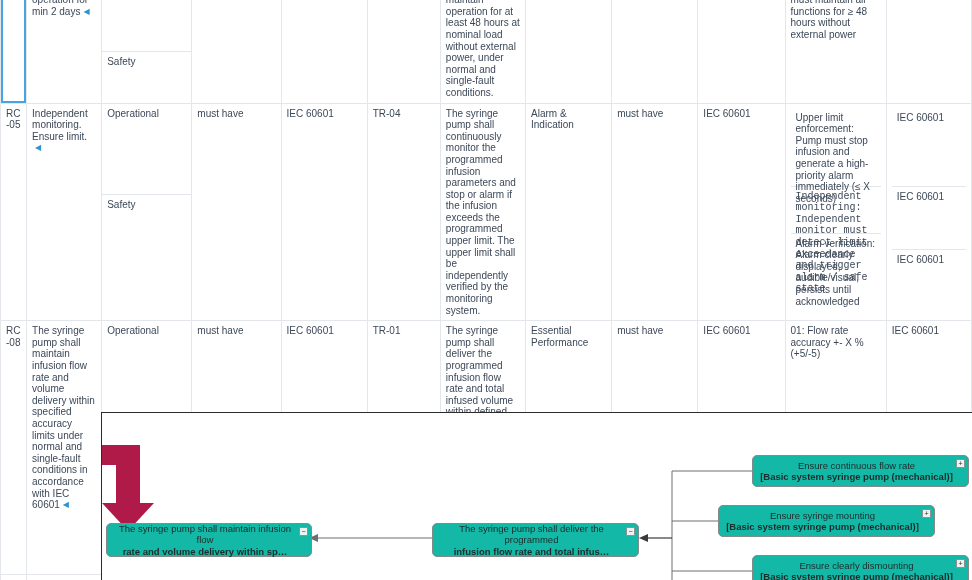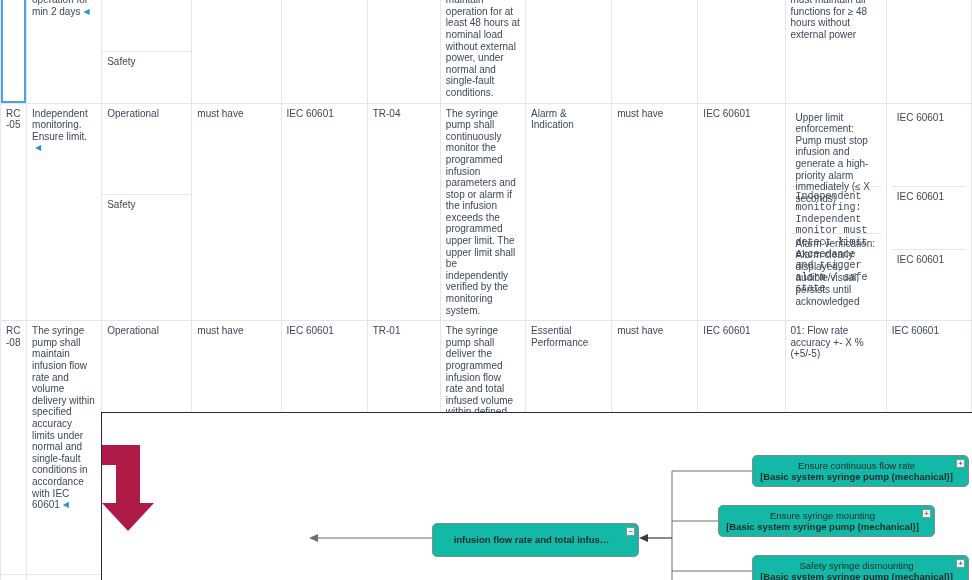--- a/index.html
+++ b/index.html
@@ -276,37 +276,43 @@
     <g stroke="#6e6e6e" stroke-width="1.1" fill="none">
       <path d="M 330 125 L 215 125"></path>
     </g>
     <polygon points="207,125 216,121 216,129" fill="#6e6e6e"></polygon>
   </svg>
 
   <svg id="crimson-arrow" viewBox="0 0 120 92">
     <path d="M -20 4 L 38 4 L 38 62 L 52 62 L 26 90 L 0 62 L 14 62 L 14 24 L -20 24 Z" fill="#b01a48"></path>
   </svg>
 
+  <div class="node" style="left:4px; top:110px; width:206px; height:34px;">
+    <span>The syringe pump shall maintain infusion flow</span>
+    <span class="line2">rate and volume delivery within sp…</span>
+    <span class="node-toggle">−</span>
+  </div>
 
   <div class="node" style="left:330px; top:110px; width:207px; height:34px;">
+    <span>The syringe pump shall deliver the programmed</span>
     <span class="line2">infusion flow rate and total infus…</span>
     <span class="node-toggle">−</span>
   </div>
 
   <div class="node" style="left:650px; top:42px; width:217px; height:32px;">
     <span>Ensure continuous flow rate</span>
     <span class="line2">[Basic system syringe pump (mechanical)]</span>
     <span class="node-toggle">+</span>
   </div>
 
   <div class="node" style="left:616px; top:92px; width:217px; height:32px;">
     <span>Ensure syringe mounting</span>
     <span class="line2">[Basic system syringe pump (mechanical)]</span>
     <span class="node-toggle">+</span>
   </div>
 
   <div class="node" style="left:650px; top:142px; width:217px; height:32px;">
-    <span>Safety syringe dismounting</span>
+    <span>Ensure clearly dismounting</span>
     <span class="line2">[Basic system syringe pump (mechanical)]</span>
     <span class="node-toggle">+</span>
   </div>
 
 </div>
 
 </body></html>

